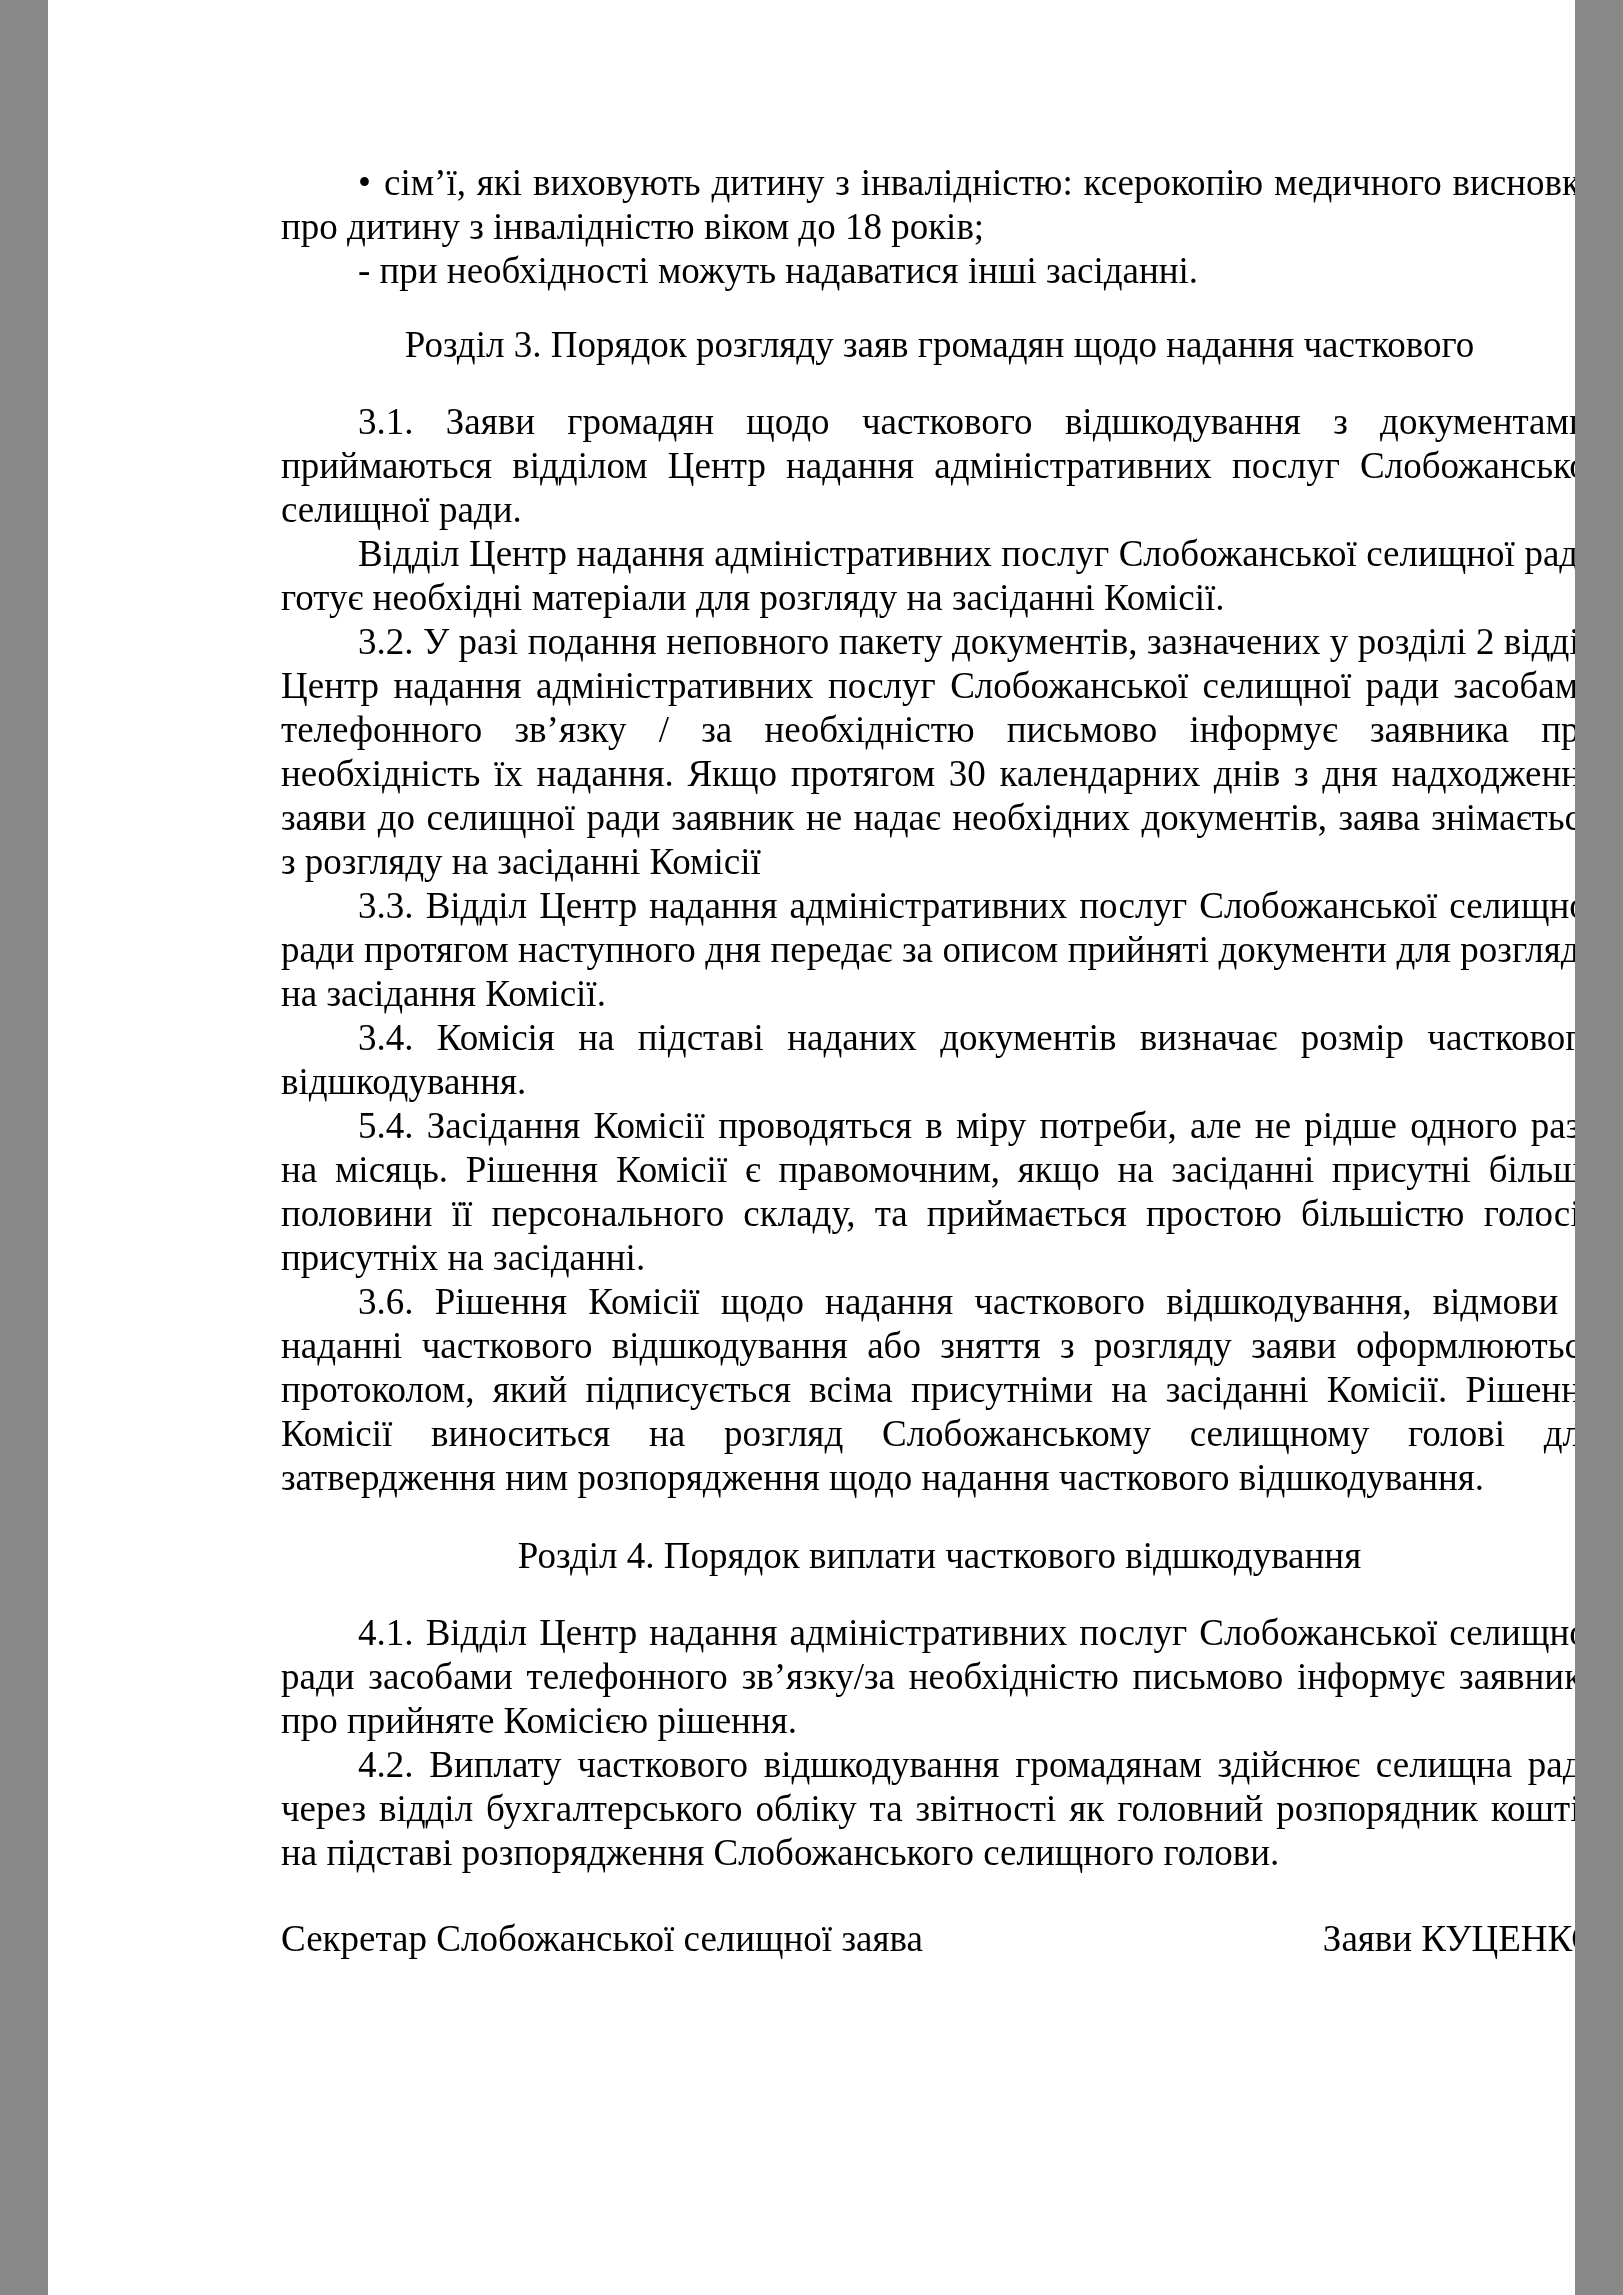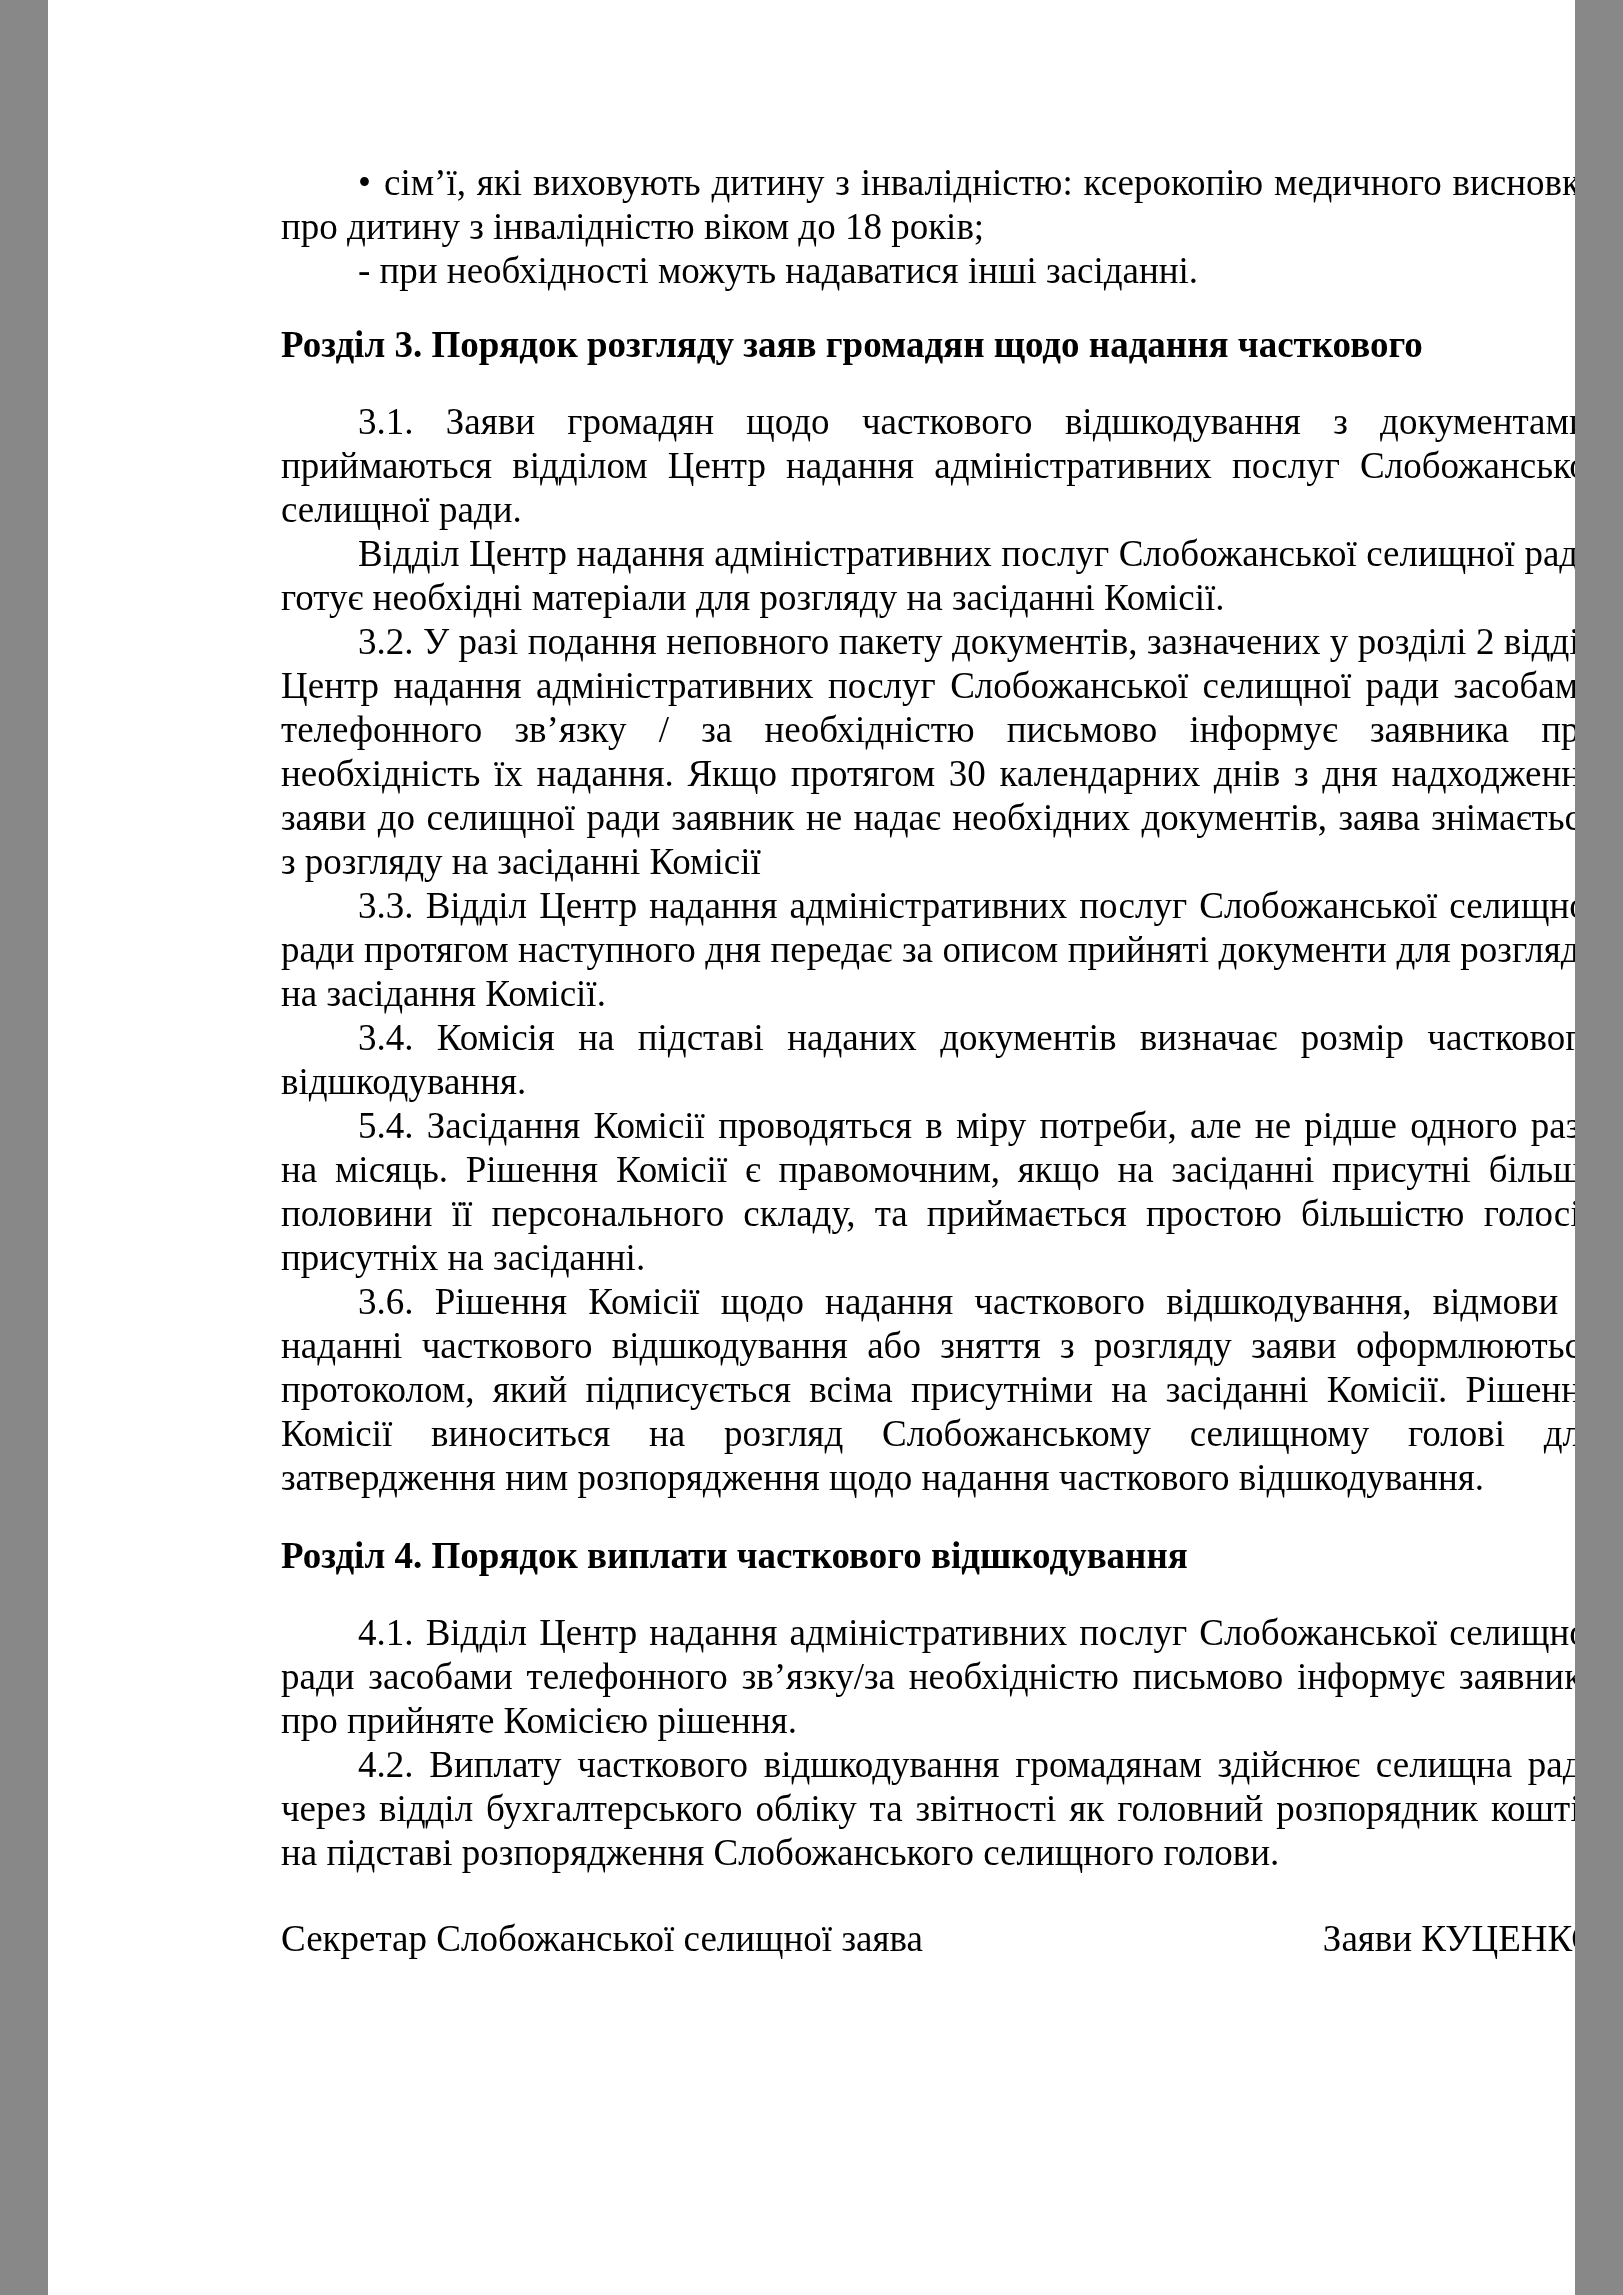--- a/index.html
+++ b/index.html
@@ -25,21 +25,22 @@
     -webkit-hyphens: none;
   }
   .para {
     margin: 0;
     text-indent: 77px;
   }
   .marker { margin-right: 13px; }
   .dash-marker { margin-right: 9.2px; }
   .heading {
     margin: 30px 0 33px 0;
-    font-weight: bold;
+    font-weight: normal;
+    text-align: center;
     text-indent: 0;
     font-size: 37px;
     line-height: 44px;
   }
   .heading .hline { display: block; }
   .heading-4 { margin: 34px 0 33px 0; }
   .signature {
     display: flex;
     justify-content: space-between;
     margin-top: 42px;

